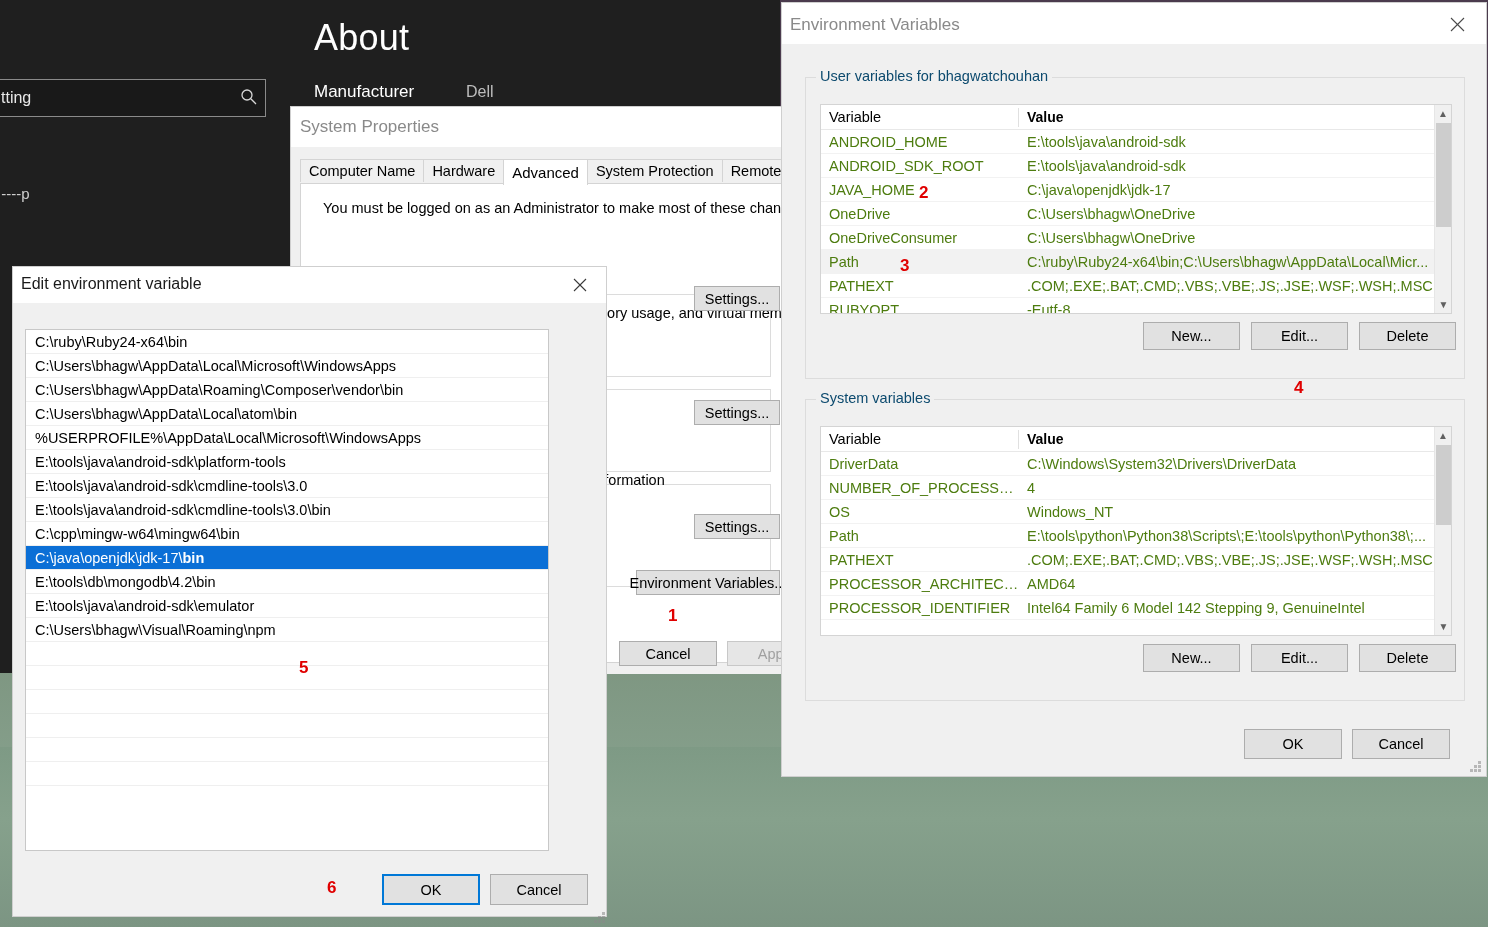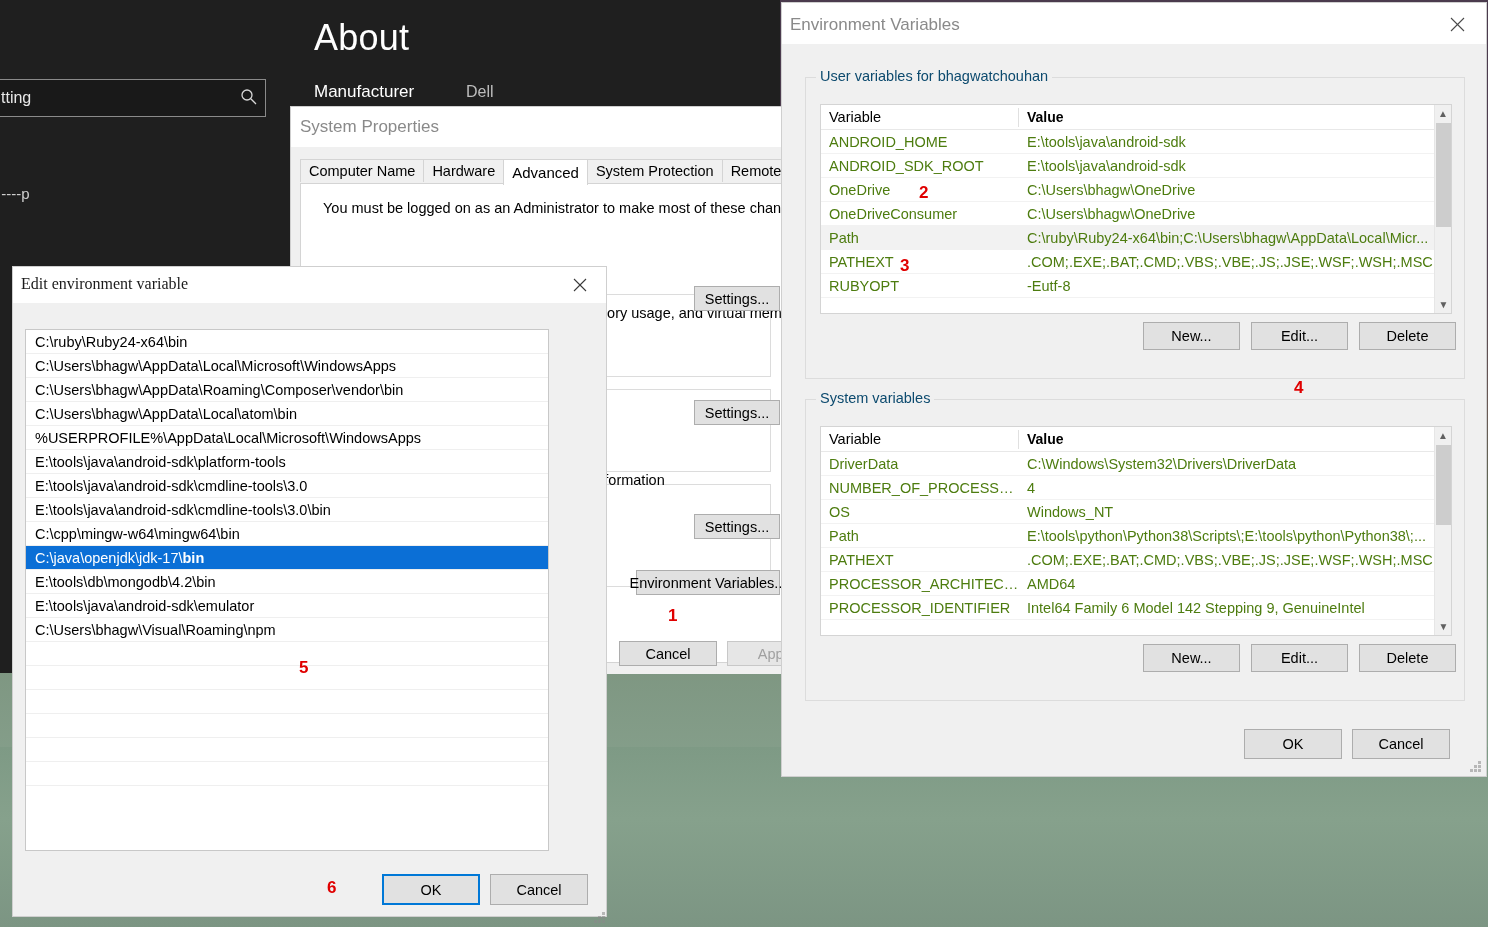--- a/index.html
+++ b/index.html
@@ -242,21 +242,20 @@
   }
 
   
   #editdlg {
     position: absolute; left: 12px; top: 266px; width: 595px; height: 651px;
     background: #f0f0f0; border: 1px solid #cfcfcf;
   }
   #editdlg-titlebar {
     position: absolute; left: 0; top: 0; width: 593px; height: 36px;
     background: #ffffff;
-    font-family: Liberation Serif, serif;
   }
   #editdlg-title {
     position: absolute; left: 8px; top: 8px; color: #1a1a1a; font-size: 16px;
   }
   #editdlg-close {
     position: absolute; right: 4px; top: 3px; width: 44px; height: 29px;
     display: flex; align-items: center; justify-content: center;
     color: #3a3a3a; font-size: 17px;
   }
   #pathlist {
@@ -363,20 +362,24 @@
         <div class="col-val">Value</div>
       </div>
       <div id="user-rows">
           <div class="varrow">
             <div class="col-var">ANDROID_HOME</div>
             <div class="col-val">E:\tools\java\android-sdk</div>
           </div>
           <div class="varrow">
             <div class="col-var">ANDROID_SDK_ROOT</div>
             <div class="col-val">E:\tools\java\android-sdk</div>
+          </div>
+          <div class="varrow">
+            <div class="col-var">JAVA_HOME</div>
+            <div class="col-val">C:\java\openjdk\jdk-17</div>
           </div>
           <div class="varrow">
             <div class="col-var">OneDrive</div>
             <div class="col-val">C:\Users\bhagw\OneDrive</div>
           </div>
           <div class="varrow">
             <div class="col-var">OneDriveConsumer</div>
             <div class="col-val">C:\Users\bhagw\OneDrive</div>
           </div>
           <div class="varrow sel">

